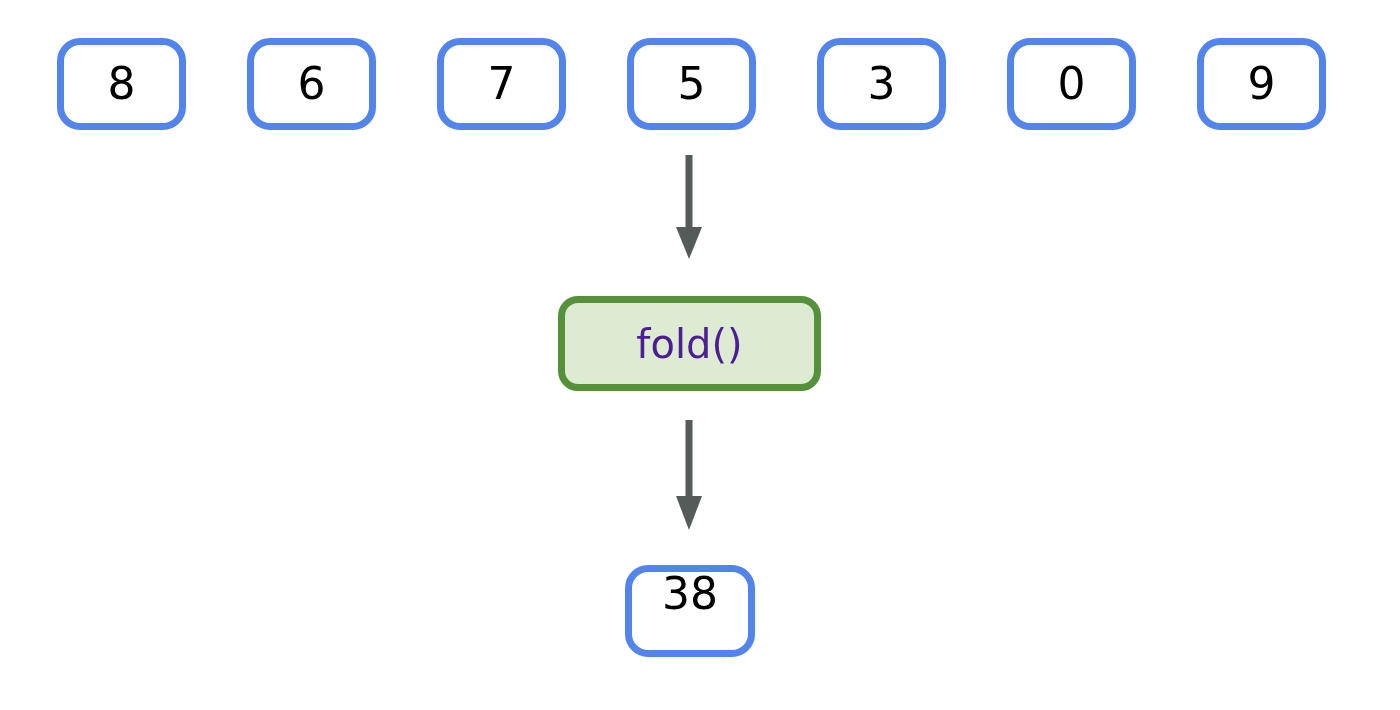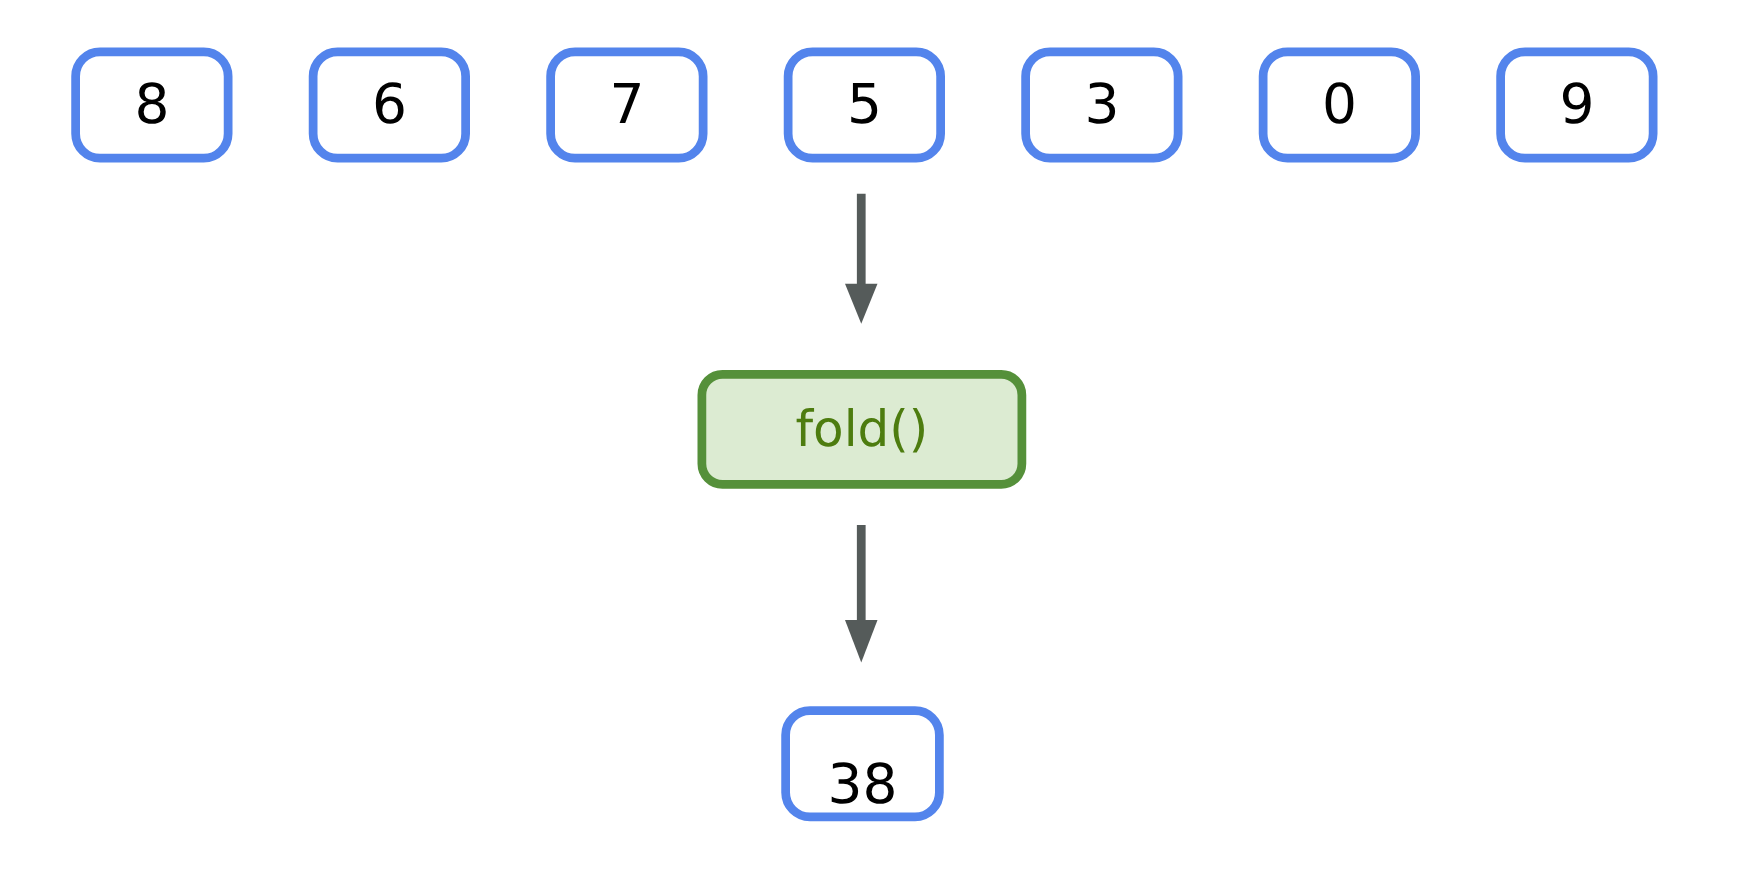--- a/index.html
+++ b/index.html
@@ -63,37 +63,37 @@
     border: 7px solid #55903A;
     border-radius: 20px;
     background: #DCEBD2;
     display: flex;
     align-items: center;
     justify-content: center;
   }
   .op-node .op-label {
     font-size: 40px;
     line-height: 1;
-    color: #4d7c0f;
+    color: #4c1d95;
     font-weight: 400;
   }
 
   
   .result-node {
     position: absolute;
     left: 625px;
     top: 565px;
     box-sizing: border-box;
     width: 130px;
     height: 92px;
     border: 7px solid #5384EC;
     border-radius: 23px;
     background: #FFFFFF;
     display: flex;
-    align-items: flex-end;
+    align-items: flex-start;
     justify-content: center;
   }
   .result-node .val {
     font-size: 44px;
     line-height: 1;
     color: #000000;
     font-weight: 400;
   }
 
   

